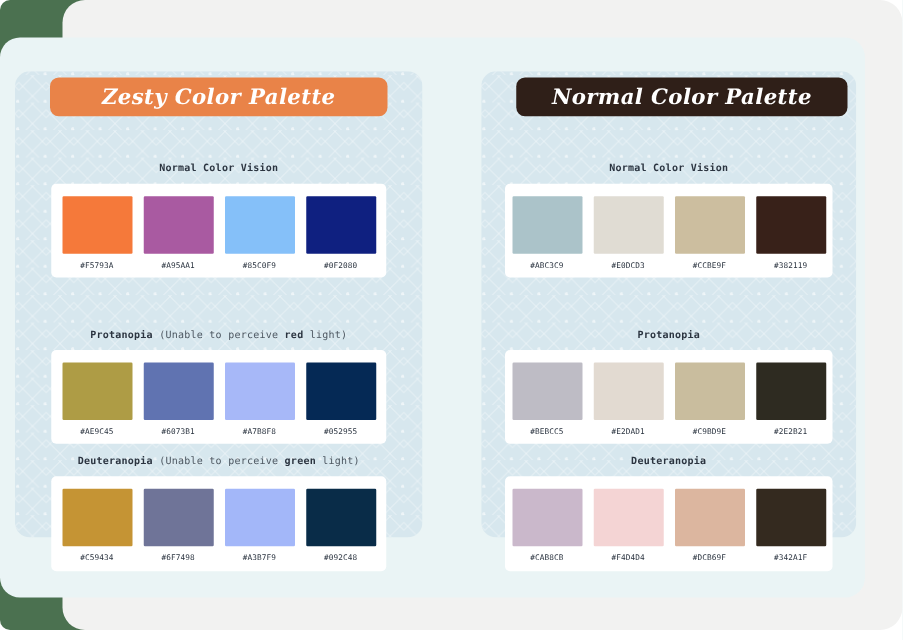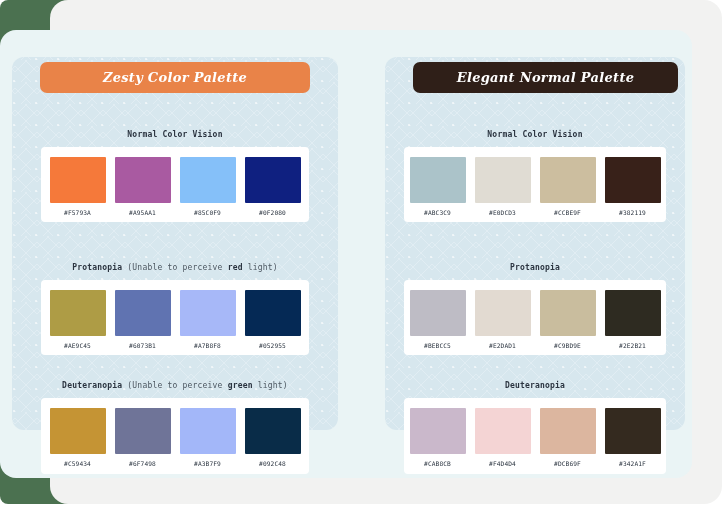--- a/index.html
+++ b/index.html
@@ -70,21 +70,21 @@
   .title-pill {
     position: absolute;
     height: 31px;
     border-radius: 7px;
     display: flex;
     align-items: center;
     justify-content: center;
     font-family: "DejaVu Serif", serif;
     font-style: italic;
     font-weight: bold;
-    font-size: 13px;
+    font-size: 17px;
     color: #ffffff;
     letter-spacing: 0.3px;
     z-index: 3;
   }
   #title-zesty   { left: 40px;  top: 62px;  width: 270px; background: #e98348; }
   #title-elegant { left: 413px; top: 62px;  width: 265px; background: #2f1f18; }
 
   
   .section-head {
     text-align: center;
@@ -126,21 +126,21 @@
     white-space: nowrap;
   }
 
   .section-block { margin: 0 auto; }
   #panel-zesty   .section-block { width: 268px; }
   #panel-elegant .section-block { width: 262px; }
 
   .section-block .section-head { margin-bottom: 8px; }
   .sec-1 { padding-top: 74px; }
   .sec-2 { padding-top: 42px; }
-  .sec-3 { padding-top: 27px; }
+  .sec-3 { padding-top: 10px; }
 </style>
 </head>
 <body>
 
 <div class="bg-green"></div>
 <div class="bg-white-card"></div>
 <div class="bg-mint"></div>
 
 <div class="panel" id="panel-zesty">
     <div class="section-block sec-1">
@@ -267,13 +267,13 @@
         </div>
         <div class="swatch">
           <div class="chip" style="background: rgb(52, 42, 31);"></div>
           <div class="hexlabel">#342A1F</div>
         </div>
       </div>
     </div>
   </div>
 
 <div class="title-pill" id="title-zesty">Zesty Color Palette</div>
-<div class="title-pill" id="title-elegant">Elegant Normal Palette</div>
+<div class="title-pill" id="title-elegant">Normal Color Palette</div>
 
 </body></html>

